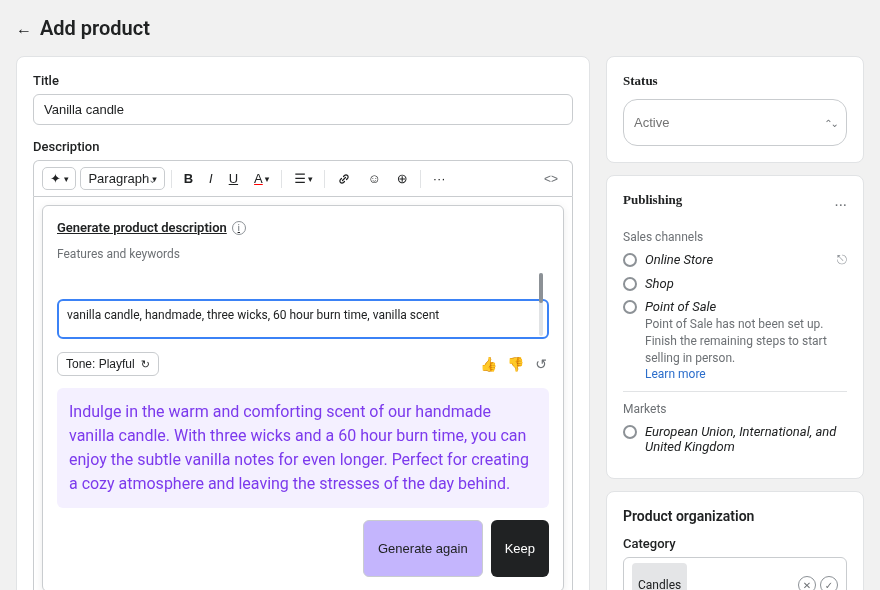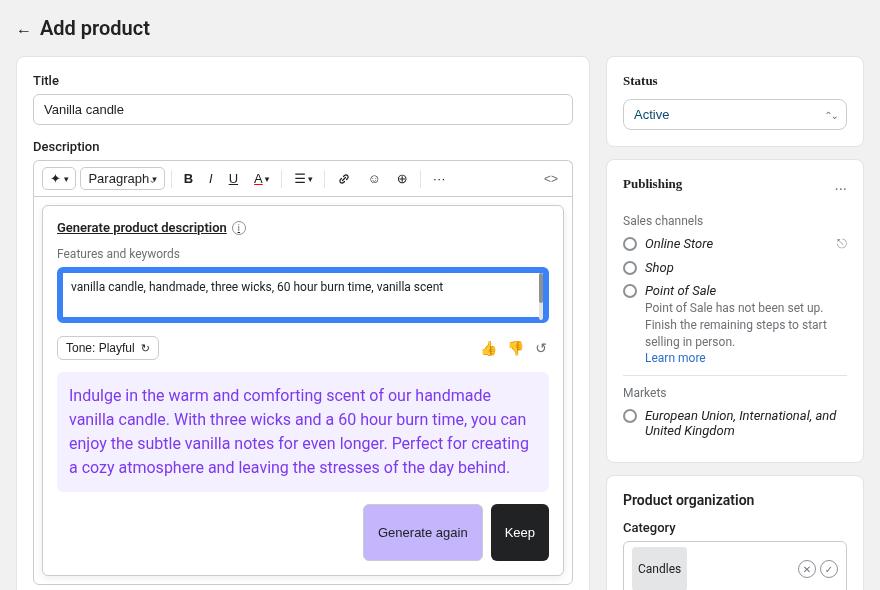--- a/index.html
+++ b/index.html
@@ -140,28 +140,29 @@
       font-size: 12px;
       color: #6d7175;
       margin-bottom: 6px;
     }
     .ai-textarea-wrap {
       position: relative;
     }
     .ai-textarea {
       width: 100%;
       padding: 7px 24px 7px 8px;
-      border: 6px solid #3b82f6;
+      border: 2px solid #3b82f6;
       border-radius: 6px;
       font-size: 12px;
       color: #202223;
       resize: none;
-      height: 56px;
+      height: 40px;
       outline: none;
       font-family: inherit;
+      margin-top: 32px;
     }
     .scroll-track {
       width: 4px;
       height: 100%;
       background: #e1e3e5;
       border-radius: 2px;
       position: relative;
     }
     .scroll-thumb {
       width: 4px;
@@ -250,25 +251,25 @@
     
     .side-card-title {
       font-size: 13px;
       font-weight: 600;
       color: #202223;
       margin-bottom: 10px;
       font-family: Liberation Serif, serif;
     }
     .status-select {
       width: 100%;
-      padding: 7px 10px;
-      border: 1px solid #c9cccf;
-      border-radius: 8px;
-      font-size: 13px;
-      color: #0c4a6e;
+      padding: 15px 10px;
+      border: 1px solid #c9cccf;
+      border-radius: 14px;
+      font-size: 13px;
+      color: #737373;
       background: #fff;
       appearance: none;
       -webkit-appearance: none;
       cursor: pointer;
       outline: none;
     }
     .select-wrapper {
       position: relative;
     }
     .select-wrapper::after {

